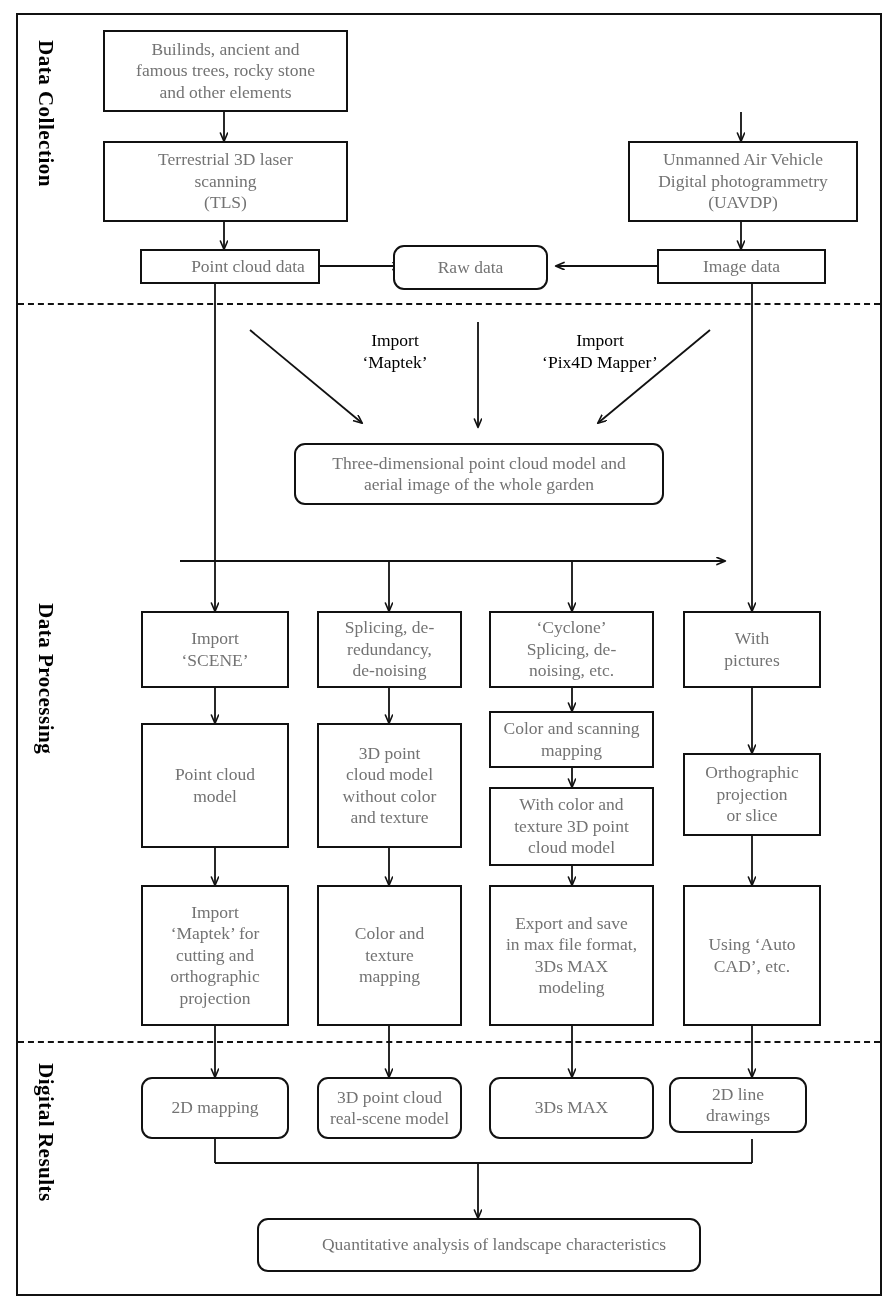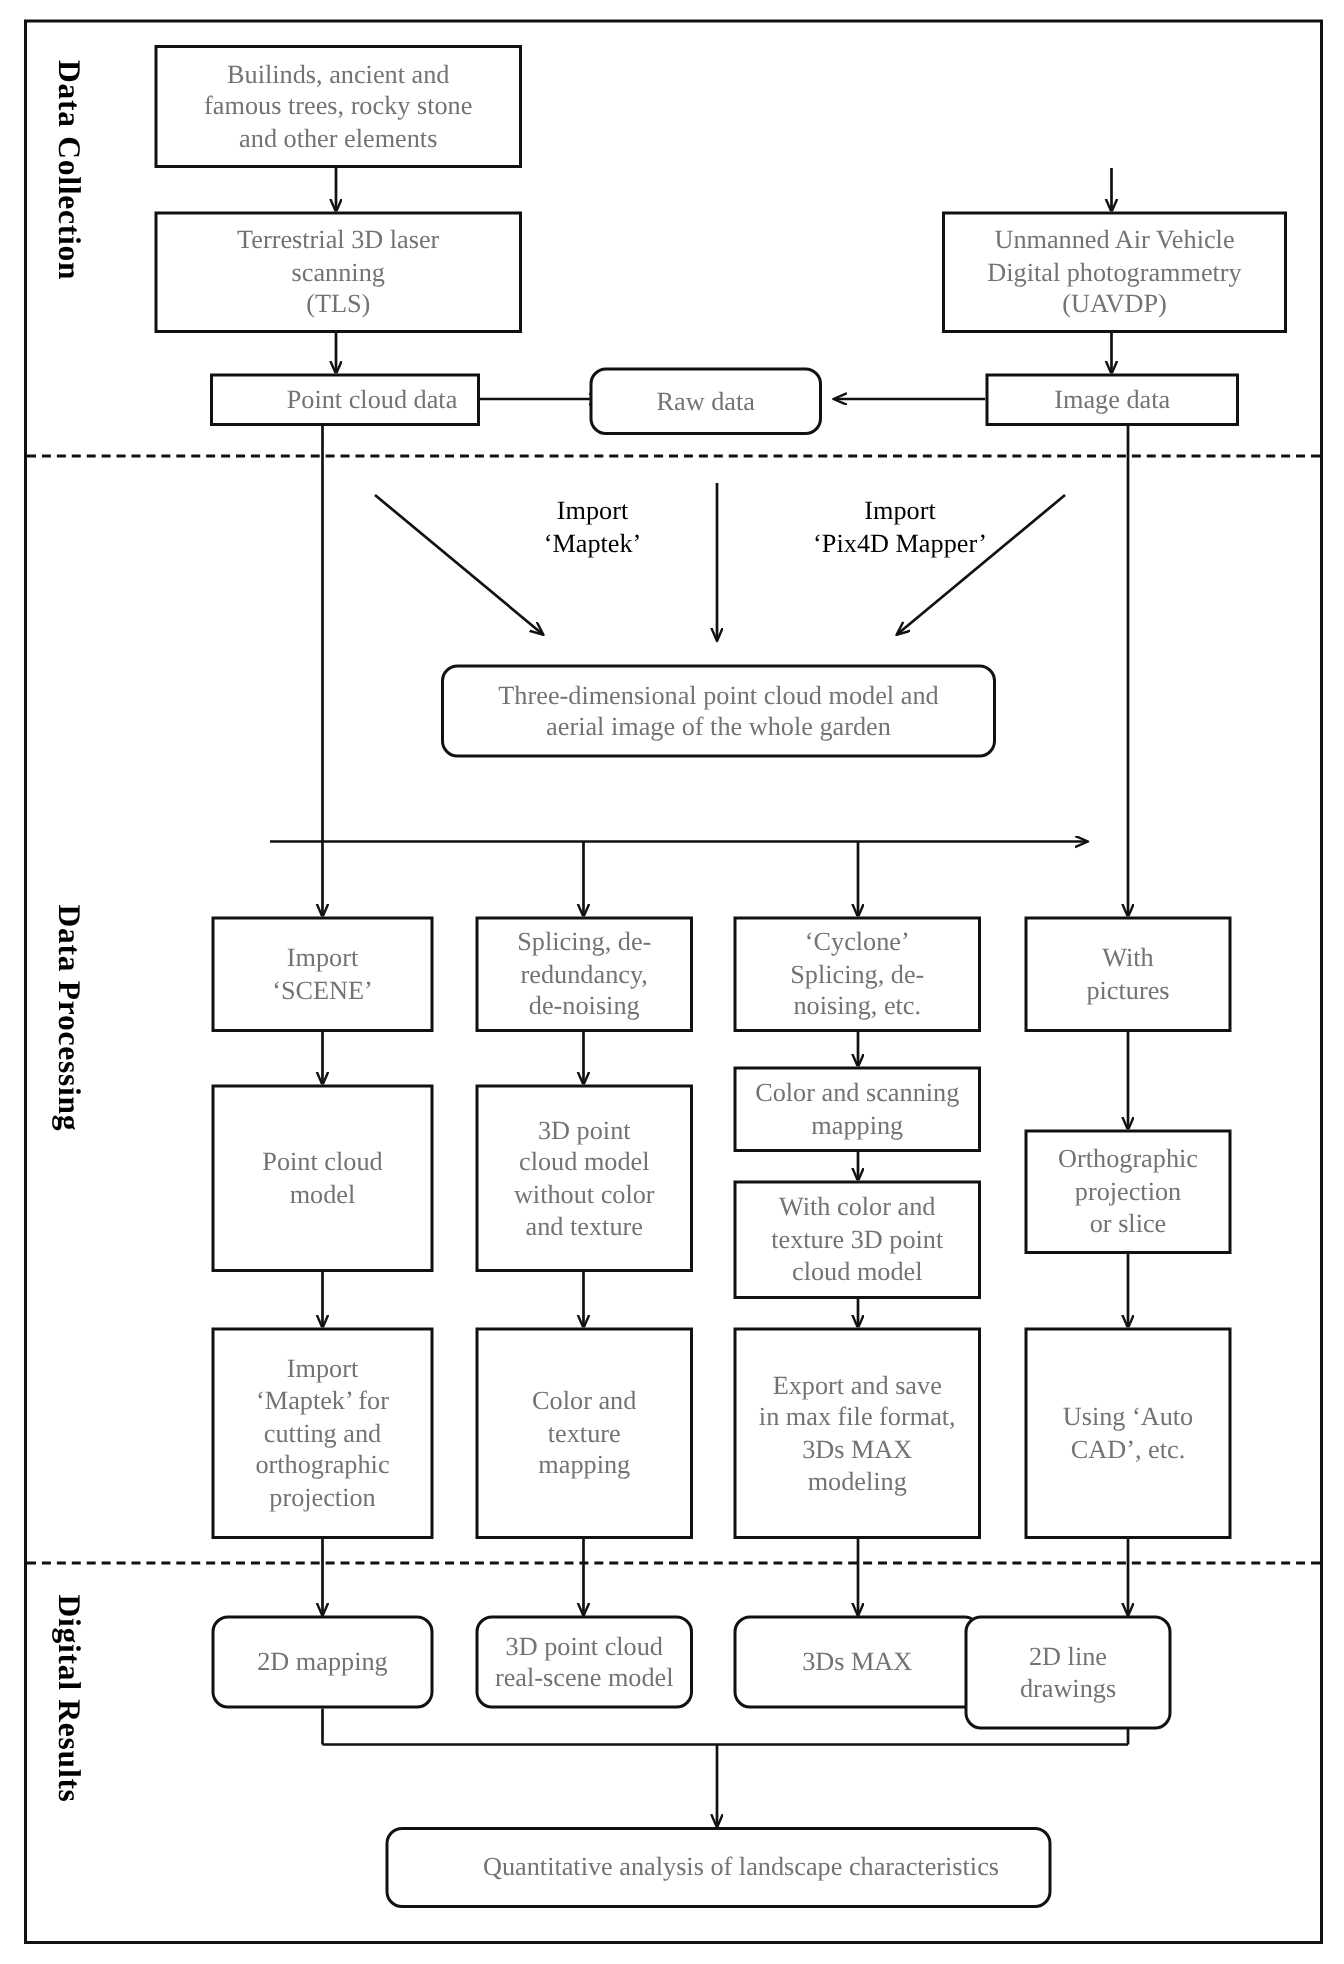--- a/index.html
+++ b/index.html
@@ -264,21 +264,21 @@
   <div class="node rounded thick" style="left:141px; top:1077px; width:148px; height:62px;">
     <span class="txt">2D mapping</span>
   </div>
   <div class="node rounded thick" style="left:317px; top:1077px; width:145px; height:62px;">
     <span class="txt">3D point cloud
 real-scene model</span>
   </div>
   <div class="node rounded thick" style="left:489px; top:1077px; width:165px; height:62px;">
     <span class="txt">3Ds MAX</span>
   </div>
-  <div class="node rounded thick" style="left:643px; top:1077px; width:138px; height:76px;">
+  <div class="node rounded thick" style="left:669px; top:1077px; width:138px; height:56px;">
     <span class="txt">2D line
 drawings</span>
   </div>
 
   <div class="node rounded thick" style="left:257px; top:1218px; width:444px; height:54px;padding-left:34px;">
     <span class="txt">Quantitative analysis of landscape characteristics</span>
   </div>
 
 </div>
 

